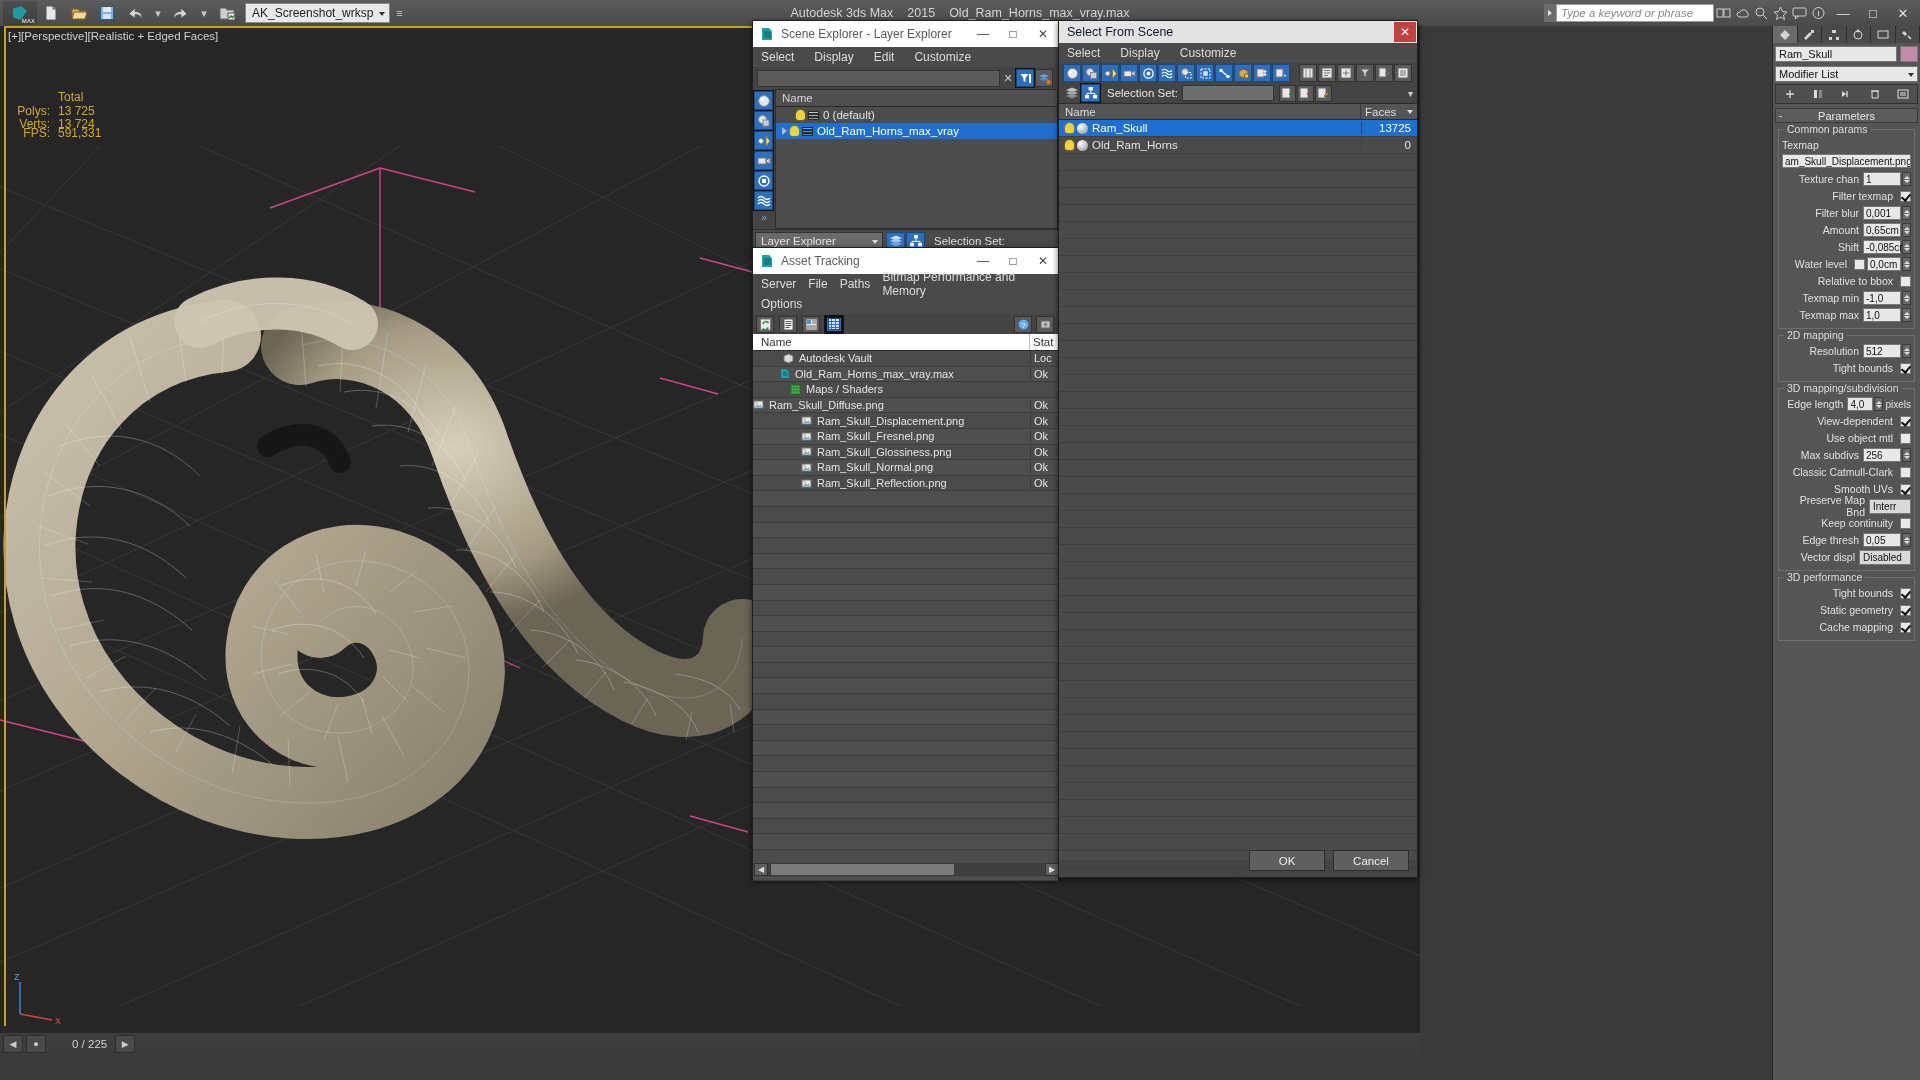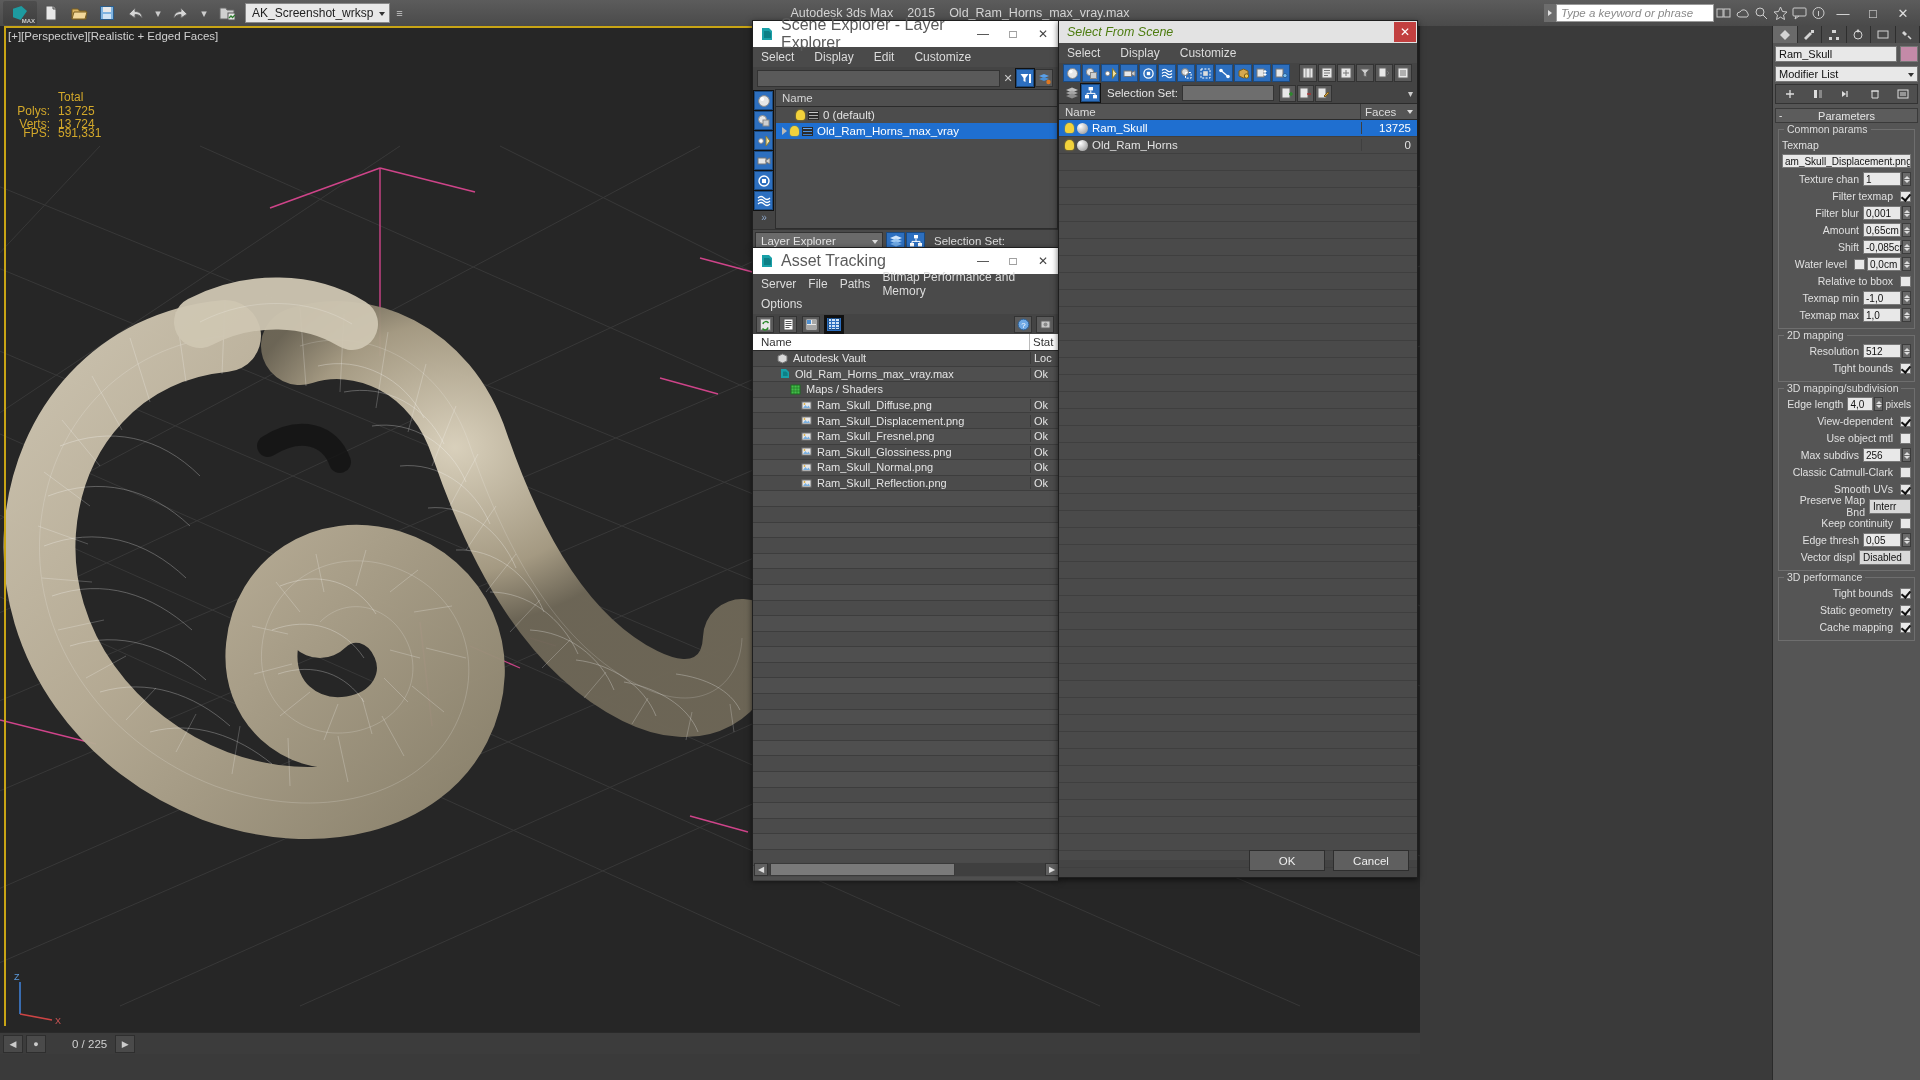--- a/index.html
+++ b/index.html
@@ -67,21 +67,21 @@
   }
   .sb-btn{width:20px;height:18px;margin-left:3px;background:#4a4a4a;border:1px solid #2e2e2e;
     display:flex;align-items:center;justify-content:center;color:#ccc;font-size:9px;}
   .sb-frame{margin-left:26px;color:#d0d0d0;font-size:11.5px;}
 
   
   .win{position:absolute;background:#444;border:1px solid #1f1f1f;
     box-shadow:0 2px 6px rgba(0,0,0,.6);}
   .win-tb{height:26px;background:#fff;display:flex;align-items:center;padding-left:6px;}
   .win-tb .wic{width:16px;height:16px;margin-right:6px;position:relative;}
-  .win-tb .wtitle{flex:1;color:#5a5a5a;font-size:16px;}
+  .win-tb .wtitle{flex:1;color:#5a5a5a;font-size:12px;}
   .win-tb .wctl{display:flex;}
   .win-tb .wc{width:30px;height:26px;display:flex;align-items:center;justify-content:center;color:#444;font-size:12px;}
   .menurow{height:20px;background:#4a4a4a;display:flex;align-items:center;padding-left:8px;gap:20px;}
   .menurow span{color:#dcdcdc;font-size:12px;}
 
   
   .ibtn{width:18px;height:18px;background:#2d6fbf;border:1px solid #1b4a80;
     margin-right:1px;display:flex;align-items:center;justify-content:center;position:relative;}
   .ibtn.g{background:#5a5a5a;border-color:#333;}
   .ibtn.on{outline:1px solid #111;}
@@ -147,21 +147,21 @@
   .radio.on:after{content:"";position:absolute;left:2px;top:2px;width:4px;height:4px;
     border-radius:50%;background:#111;}
   .combo{height:15px;background:#d9d9d9;color:#111;font-size:10px;padding:1px 12px 1px 3px;
     border:1px solid #777;position:relative;display:flex;align-items:center;}
   .txtfield{height:14px;background:#e8e8e8;color:#111;font-size:10px;padding:0 2px;
     border:1px solid #777;display:flex;align-items:center;overflow:hidden;white-space:nowrap;}
 
   
   #sfs{left:1058px;top:20px;width:360px;height:858px;}
   #sfs .sfs-tb{height:22px;background:#e3e3e3;display:flex;align-items:center;padding-left:8px;}
-  #sfs .sfs-tb .t{flex:1;color:#4d7c0f;font-size:12.5px;font-style:italic;}
+  #sfs .sfs-tb .t{flex:1;color:#0f172a;font-size:12.5px;}
   #sfs .closeX{width:22px;height:20px;background:#c24040;color:#fff;
     display:flex;align-items:center;justify-content:center;font-size:12px;margin-right:1px;}
   .sfs-list{background:#4a4a4a;}
   .okrow{position:absolute;bottom:6px;right:8px;display:flex;gap:8px;}
   .okbtn{width:76px;height:21px;background:#5f5f5f;border:1px solid #2e2e2e;color:#eee;
     font-size:11.5px;display:flex;align-items:center;justify-content:center;}
 
   
   #asset{left:752px;top:247px;width:307px;height:632px;}
   .at-rows{background:#4b4b4b;}
@@ -644,21 +644,21 @@
     </div>
   </div>
 
   <div style="display:flex;height:17px;background:#fff;border-bottom:1px solid #2b2b2b;">
     <div style="flex:1;color:#333;font-size:11.5px;padding:2px 0 0 8px;border-right:1px solid #bbb;">Name</div>
     <div style="width:28px;color:#333;font-size:11.5px;padding:2px 0 0 3px;">Stat</div>
   </div>
 
   <div class="at-rows" id="at-rows" style="height:530px;overflow:hidden;">
       <div class="at-row">
-        <div style="flex:1;display:flex;align-items:center;padding-left:24px;overflow:hidden;white-space:nowrap;">
+        <div style="flex:1;display:flex;align-items:center;padding-left:30px;overflow:hidden;white-space:nowrap;">
           <span style="width:12px;height:11px;margin-right:4px;display:inline-flex;">
             <svg width="11" height="11" viewBox="0 0 11 11">
               <path d="M1 3l4.5-2L10 3v5L5.5 10 1 8z" fill="#d9d9d9" stroke="#777"></path>
             </svg>
           </span>
           <span>Autodesk Vault</span>
         </div>
         <div style="width:28px;border-left:1px solid #3a3a3a;padding-left:3px;">Loc</div>
       </div>
       <div class="at-row alt">
@@ -679,93 +679,93 @@
             <svg width="11" height="11" viewBox="0 0 11 11">
               <rect x="1" y="1" width="9" height="9" fill="#43c04a" stroke="#1f6b23"></rect>
               <path d="M1 4h9M1 7h9M4 1v9M7 1v9" stroke="#1f6b23" stroke-width="0.6"></path>
             </svg>
           </span>
           <span>Maps / Shaders</span>
         </div>
         <div style="width:28px;border-left:1px solid #3a3a3a;padding-left:3px;"></div>
       </div>
       <div class="at-row alt">
+        <div style="flex:1;display:flex;overflow:hidden;white-space:nowrap;">
+          <span style="width:12px;height:11px;margin-right:4px;display:inline-flex;">
+            <svg width="11" height="11" viewBox="0 0 11 11">
+              <rect x="1" y="2" width="9" height="7" fill="#e8e8e8" stroke="#777"></rect>
+              <path d="M2 8l2.4-3 1.8 2 1.4-1.6L9 8z" fill="#7ab0e0"></path>
+              <circle cx="3.5" cy="4" r="0.9" fill="#e0b040"></circle>
+            </svg>
+          </span>
+          <span>Ram_Skull_Diffuse.png</span>
+        </div>
+        <div style="width:28px;border-left:1px solid #3a3a3a;padding-left:3px;">Ok</div>
+      </div>
+      <div class="at-row">
         <div style="flex:1;display:flex;align-items:center;padding-left:48px;overflow:hidden;white-space:nowrap;">
           <span style="width:12px;height:11px;margin-right:4px;display:inline-flex;">
             <svg width="11" height="11" viewBox="0 0 11 11">
               <rect x="1" y="2" width="9" height="7" fill="#e8e8e8" stroke="#777"></rect>
               <path d="M2 8l2.4-3 1.8 2 1.4-1.6L9 8z" fill="#7ab0e0"></path>
               <circle cx="3.5" cy="4" r="0.9" fill="#e0b040"></circle>
             </svg>
           </span>
-          <span>Ram_Skull_Diffuse.png</span>
+          <span>Ram_Skull_Displacement.png</span>
         </div>
         <div style="width:28px;border-left:1px solid #3a3a3a;padding-left:3px;">Ok</div>
       </div>
-      <div class="at-row">
+      <div class="at-row alt">
         <div style="flex:1;display:flex;align-items:center;padding-left:48px;overflow:hidden;white-space:nowrap;">
           <span style="width:12px;height:11px;margin-right:4px;display:inline-flex;">
             <svg width="11" height="11" viewBox="0 0 11 11">
               <rect x="1" y="2" width="9" height="7" fill="#e8e8e8" stroke="#777"></rect>
               <path d="M2 8l2.4-3 1.8 2 1.4-1.6L9 8z" fill="#7ab0e0"></path>
               <circle cx="3.5" cy="4" r="0.9" fill="#e0b040"></circle>
             </svg>
           </span>
-          <span>Ram_Skull_Displacement.png</span>
+          <span>Ram_Skull_Fresnel.png</span>
         </div>
         <div style="width:28px;border-left:1px solid #3a3a3a;padding-left:3px;">Ok</div>
       </div>
-      <div class="at-row alt">
+      <div class="at-row">
         <div style="flex:1;display:flex;align-items:center;padding-left:48px;overflow:hidden;white-space:nowrap;">
           <span style="width:12px;height:11px;margin-right:4px;display:inline-flex;">
             <svg width="11" height="11" viewBox="0 0 11 11">
               <rect x="1" y="2" width="9" height="7" fill="#e8e8e8" stroke="#777"></rect>
               <path d="M2 8l2.4-3 1.8 2 1.4-1.6L9 8z" fill="#7ab0e0"></path>
               <circle cx="3.5" cy="4" r="0.9" fill="#e0b040"></circle>
             </svg>
           </span>
-          <span>Ram_Skull_Fresnel.png</span>
+          <span>Ram_Skull_Glossiness.png</span>
         </div>
         <div style="width:28px;border-left:1px solid #3a3a3a;padding-left:3px;">Ok</div>
       </div>
-      <div class="at-row">
+      <div class="at-row alt">
         <div style="flex:1;display:flex;align-items:center;padding-left:48px;overflow:hidden;white-space:nowrap;">
           <span style="width:12px;height:11px;margin-right:4px;display:inline-flex;">
             <svg width="11" height="11" viewBox="0 0 11 11">
               <rect x="1" y="2" width="9" height="7" fill="#e8e8e8" stroke="#777"></rect>
               <path d="M2 8l2.4-3 1.8 2 1.4-1.6L9 8z" fill="#7ab0e0"></path>
               <circle cx="3.5" cy="4" r="0.9" fill="#e0b040"></circle>
             </svg>
           </span>
-          <span>Ram_Skull_Glossiness.png</span>
+          <span>Ram_Skull_Normal.png</span>
         </div>
         <div style="width:28px;border-left:1px solid #3a3a3a;padding-left:3px;">Ok</div>
       </div>
-      <div class="at-row alt">
+      <div class="at-row">
         <div style="flex:1;display:flex;align-items:center;padding-left:48px;overflow:hidden;white-space:nowrap;">
           <span style="width:12px;height:11px;margin-right:4px;display:inline-flex;">
             <svg width="11" height="11" viewBox="0 0 11 11">
               <rect x="1" y="2" width="9" height="7" fill="#e8e8e8" stroke="#777"></rect>
               <path d="M2 8l2.4-3 1.8 2 1.4-1.6L9 8z" fill="#7ab0e0"></path>
               <circle cx="3.5" cy="4" r="0.9" fill="#e0b040"></circle>
             </svg>
           </span>
-          <span>Ram_Skull_Normal.png</span>
-        </div>
-        <div style="width:28px;border-left:1px solid #3a3a3a;padding-left:3px;">Ok</div>
-      </div>
-      <div class="at-row">
-        <div style="flex:1;display:flex;align-items:center;padding-left:48px;overflow:hidden;white-space:nowrap;">
-          <span style="width:12px;height:11px;margin-right:4px;display:inline-flex;">
-            <svg width="11" height="11" viewBox="0 0 11 11">
-              <rect x="1" y="2" width="9" height="7" fill="#e8e8e8" stroke="#777"></rect>
-              <path d="M2 8l2.4-3 1.8 2 1.4-1.6L9 8z" fill="#7ab0e0"></path>
-              <circle cx="3.5" cy="4" r="0.9" fill="#e0b040"></circle>
-            </svg>
-          </span>
           <span>Ram_Skull_Reflection.png</span>
         </div>
         <div style="width:28px;border-left:1px solid #3a3a3a;padding-left:3px;">Ok</div>
       </div>
       <div class="at-row alt">
         <div style="flex:1;"></div>
         <div style="width:28px;border-left:1px solid #3a3a3a;"></div>
       </div>
       <div class="at-row">
         <div style="flex:1;"></div>

